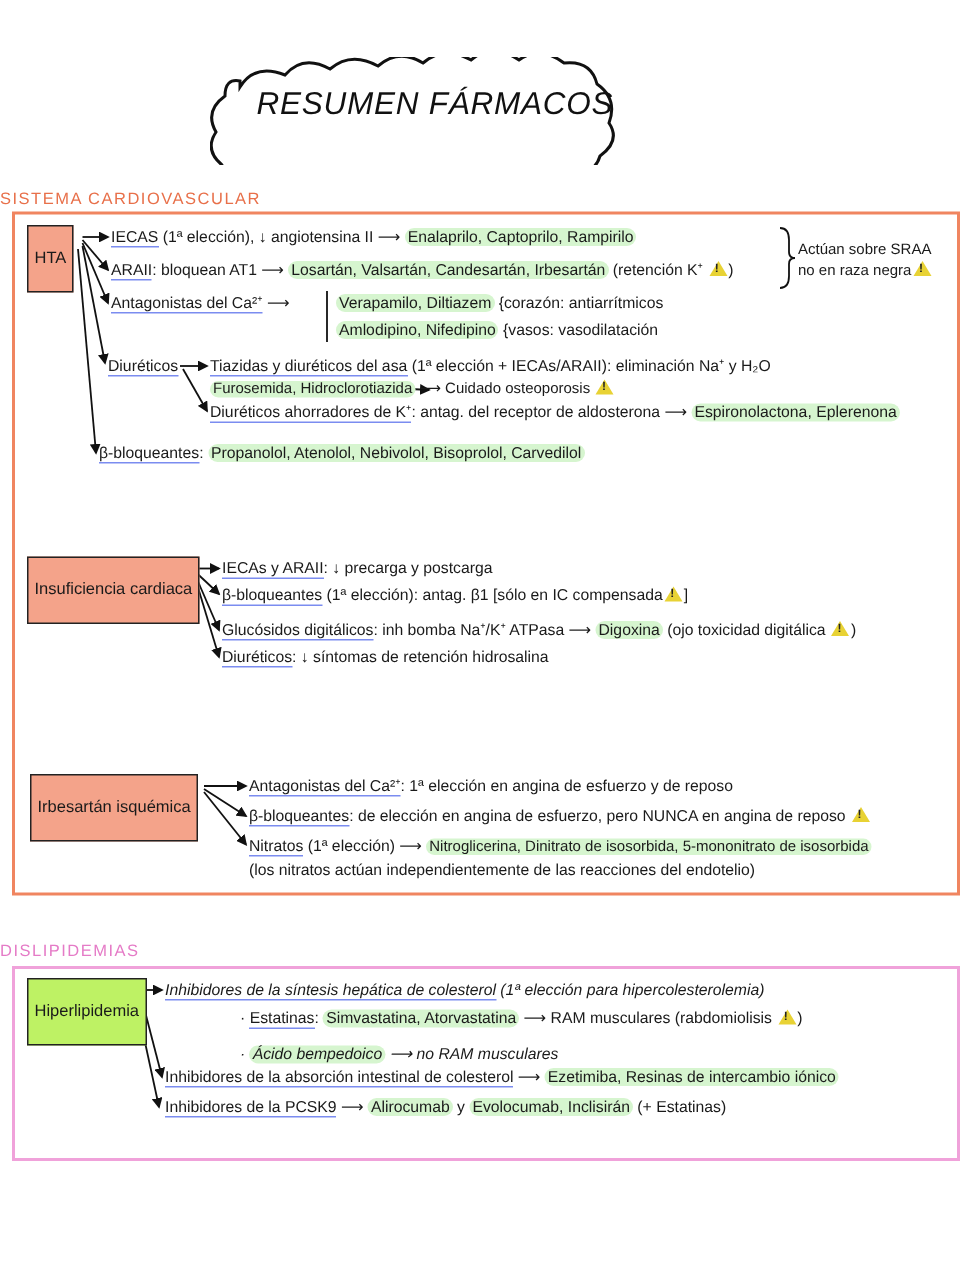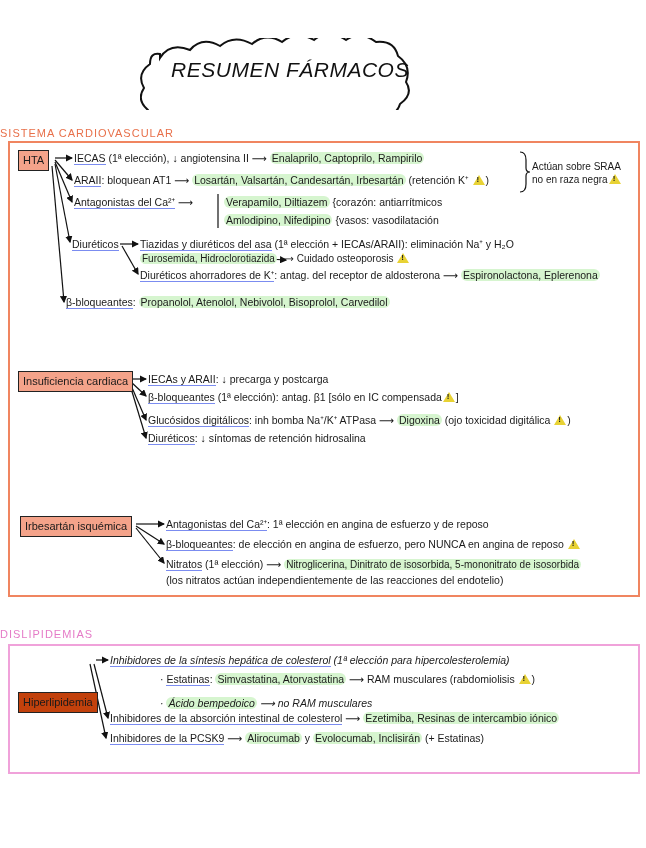--- a/index.html
+++ b/index.html
@@ -8,23 +8,23 @@
   .abs { position:absolute; }
   .title-cloud { left:140px; top:38px; width:300px; height:72px; }
   .title-text { left:140px; top:58px; width:300px; text-align:center; font-size:21px; font-style:italic;
                 font-weight:normal; letter-spacing:0.5px; color:#111; }
   .section-title { font-size:11px; letter-spacing:1px; text-align:left; width:646px; left:0; }
   .sec-cardio { top:127px; color:#e8704a; }
   .sec-disl { top:628px; color:#e57bc7; }
   .box { border:2px solid; }
   .box-cardio { left:8px; top:141px; width:628px; height:452px; border-color:#f08560; }
   .box-disl { left:8px; top:644px; width:628px; height:126px; border-color:#f0a2da; }
-  .tag { border:1.5px solid #222; font-size:11px; padding:3px 4px; line-height:13px; white-space:nowrap; }
+  .tag { border:1.5px solid #222; font-size:11px; padding:15px 4px; line-height:13px; white-space:nowrap; }
   .tag-salmon { background:#f4a38a; }
-  .tag-pink { background:#c2410c;margin-top:40px; }
+  .tag-pink { background:#bef264; }
   .line { font-size:10.5px; white-space:nowrap; line-height:14px; }
   .u { border-bottom:1.5px solid #7b8cf0; }
   .g { background:#d6f5cf; border-radius:6px; padding:0 2px; }
   .warn { display:inline-block; width:0; height:0; border-left:6px solid transparent; border-right:6px solid transparent;
           border-bottom:10px solid #e8d234; position:relative; top:1px; margin:0 1px; }
   .warn::after { content:"!"; position:absolute; left:-2px; top:0px; font-size:8px; line-height:10px; color:#222; font-weight:bold; }
   svg.lines { position:absolute; left:0; top:0; }
 </style>
 </head>
 <body>

